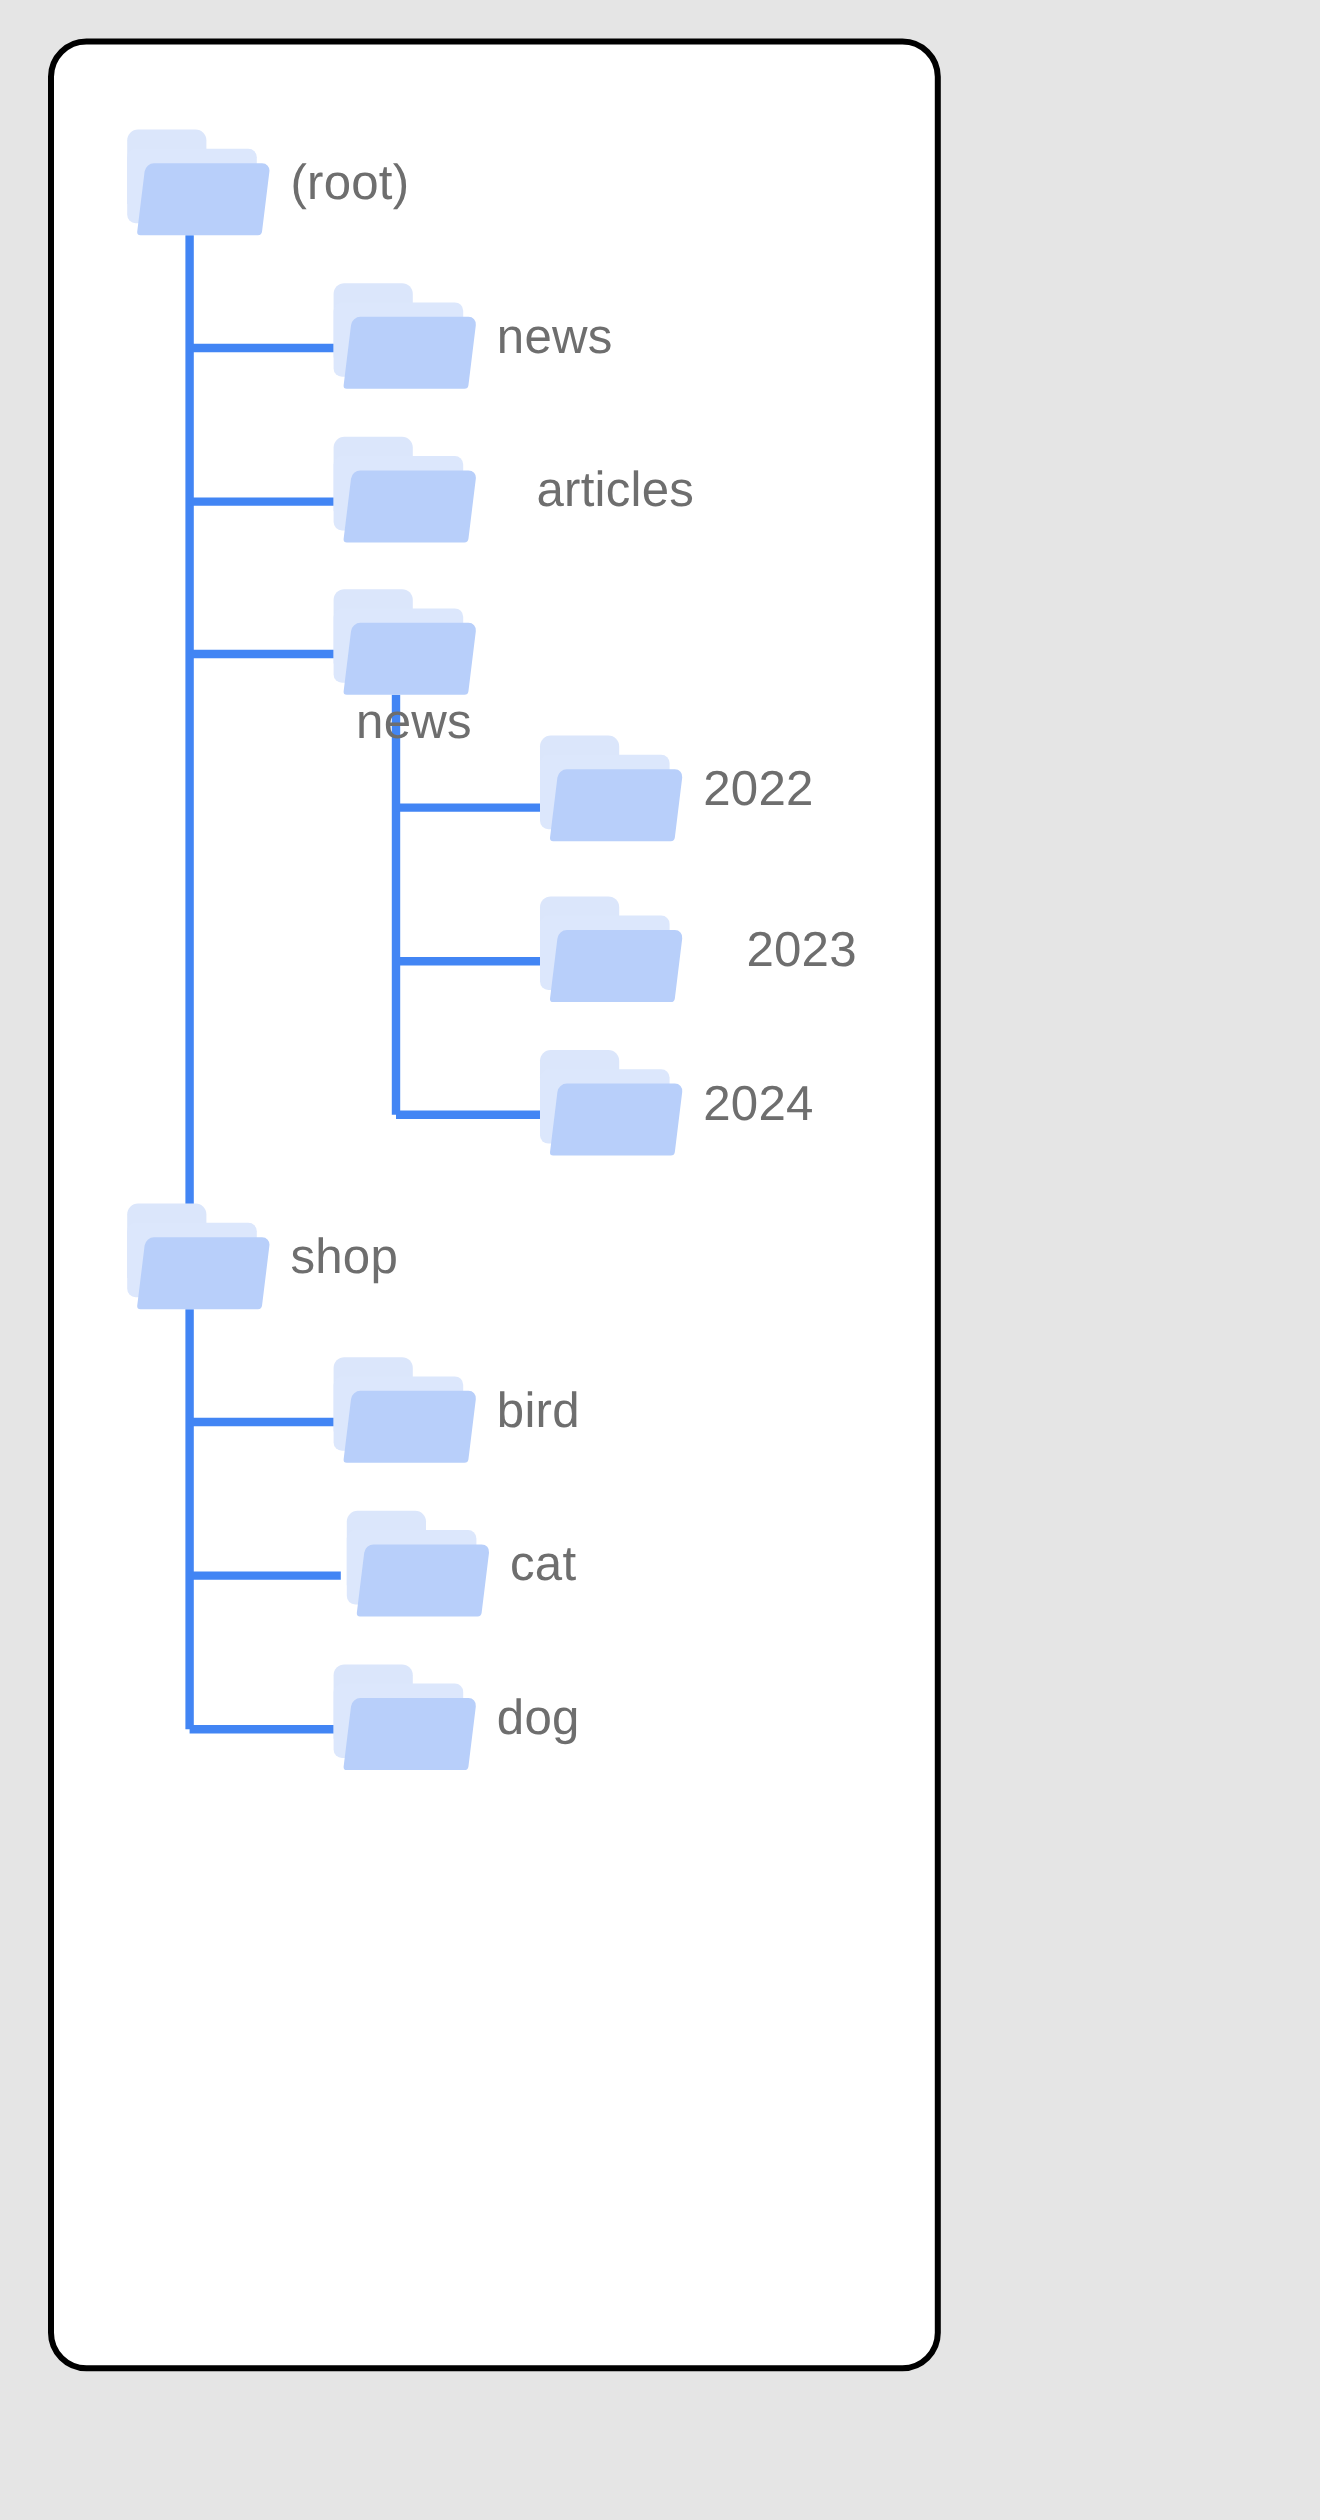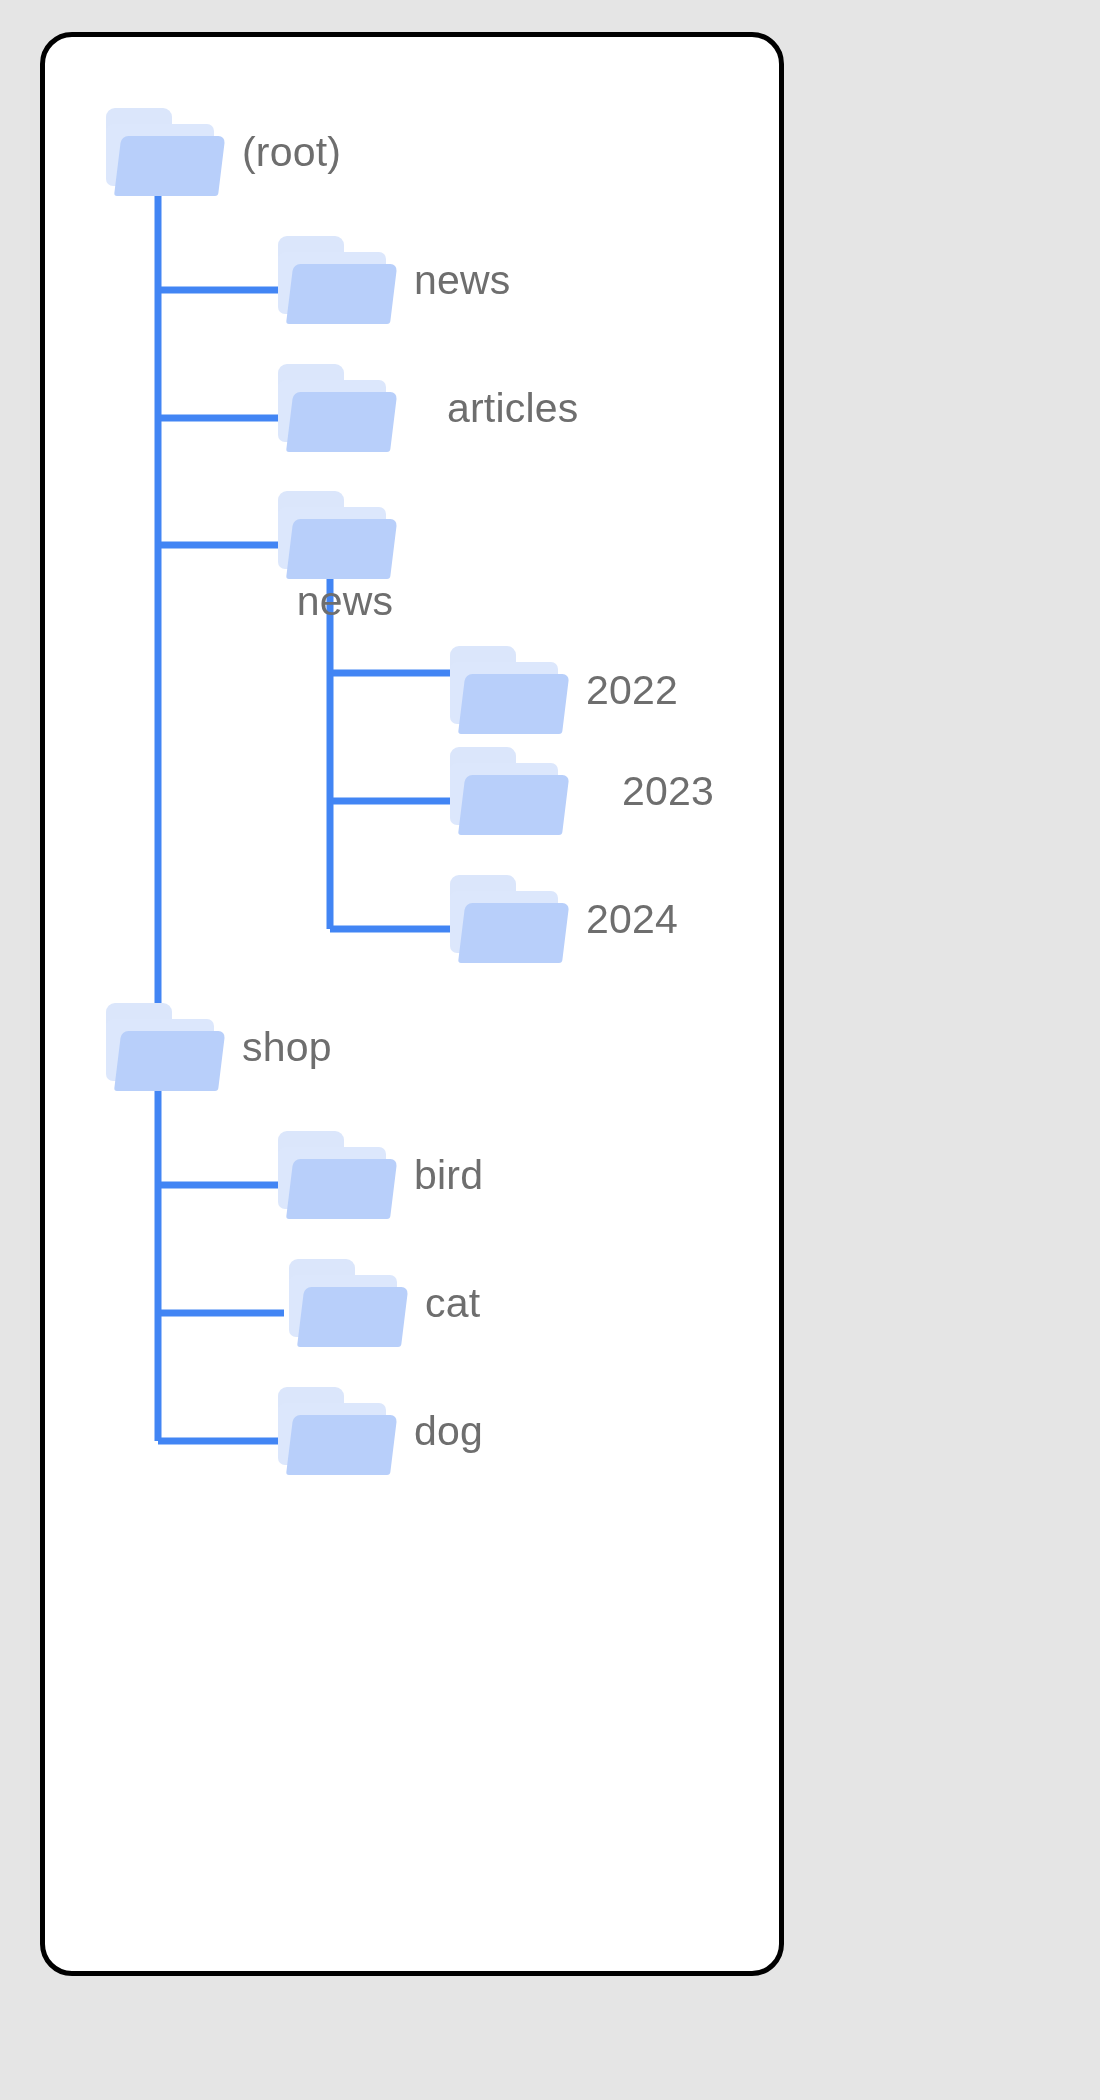--- a/index.html
+++ b/index.html
@@ -146,21 +146,21 @@
         <div class="node-label">articles</div>
       </div>
       <div class="node" style="left: 276px; top: 489px; flex-direction: column;">
         <div class="folder">
           <div class="sheet-back"></div>
           <div class="sheet-mid"></div>
           <div class="sheet-front"></div>
         </div>
         <div class="node-label">news</div>
       </div>
-      <div class="node" style="left: 448px; top: 644px;">
+      <div class="node" style="left: 448px; top: 611px;">
         <div class="folder">
           <div class="sheet-back"></div>
           <div class="sheet-mid"></div>
           <div class="sheet-front"></div>
         </div>
         <div class="node-label">2022</div>
       </div>
       <div class="node" style="left: 448px; top: 745px; gap: 36px;">
         <div class="folder">
           <div class="sheet-back"></div>

